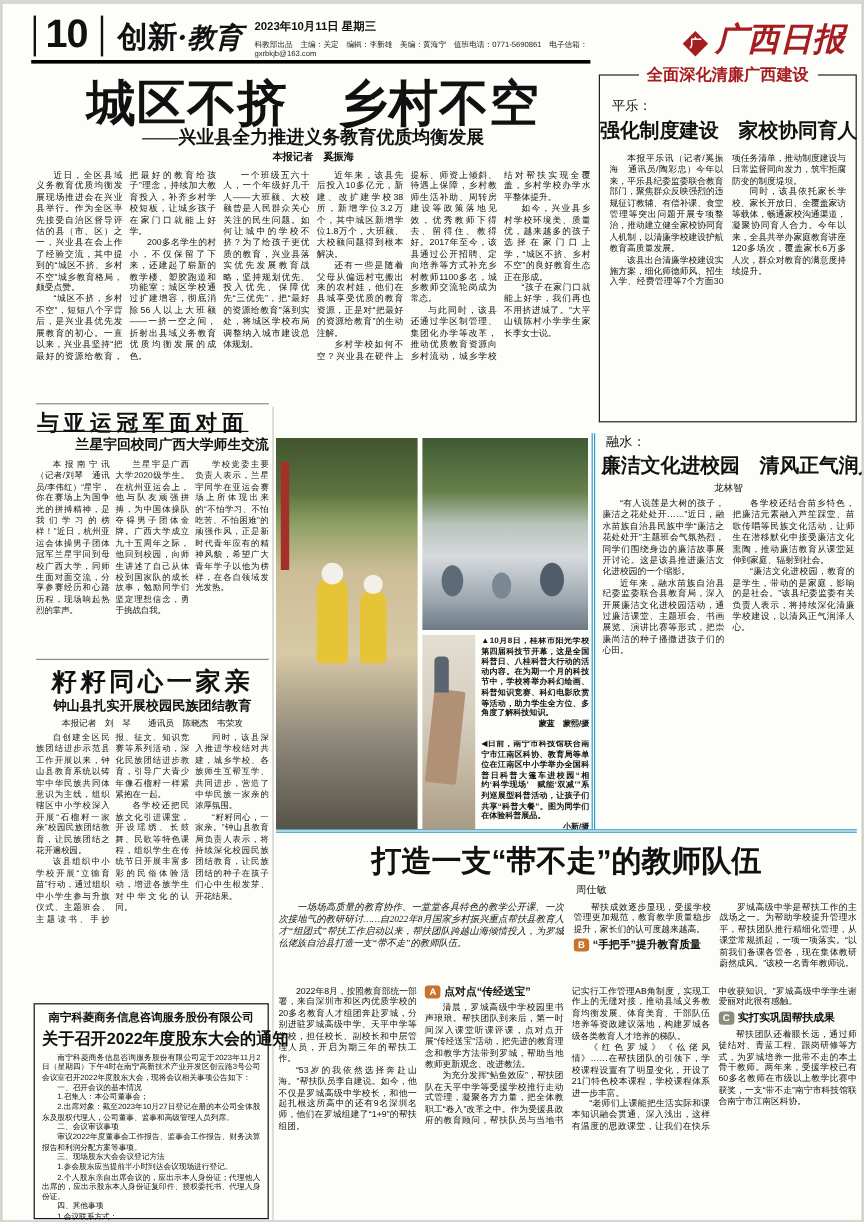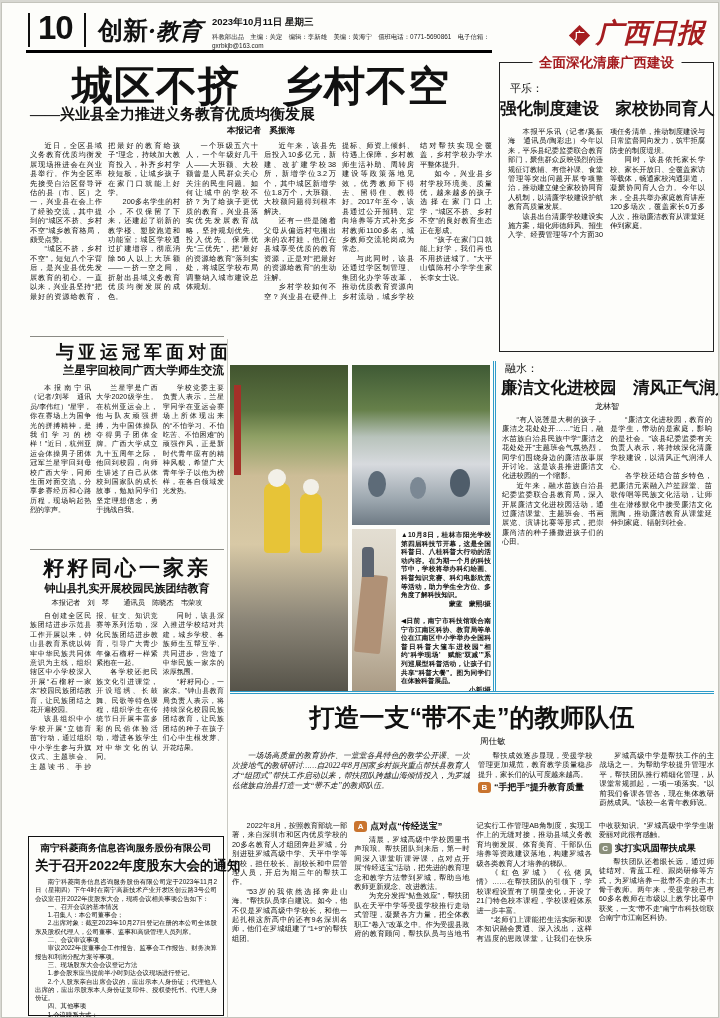--- a/index.html
+++ b/index.html
@@ -20,21 +20,21 @@
   #masthead{color:#a51d20;font-family:"DejaVu Serif",serif;font-weight:900;font-size:27px;
             font-style:italic;white-space:nowrap;}
   .diamond{display:inline-block;width:15px;height:15px;background:#a51d20;transform:rotate(45deg);
            margin-right:9px;position:relative;top:-3px;}
   .diamond span{display:block;transform:rotate(-45deg);color:#fff;font-size:10px;line-height:15px;
            text-align:center;font-style:normal;}
   #header-rule{background:#000;}
   
   #main-title{font-size:41px;font-weight:900;text-align:center;letter-spacing:1px;
               font-family:"Liberation Sans",sans-serif;}
-  #main-subtitle{font-size:15px;font-weight:700;text-align:left;font-family:"Liberation Serif","DejaVu Serif",serif;}
+  #main-subtitle{font-size:15px;font-weight:700;text-align:center;font-family:"Liberation Serif","DejaVu Serif",serif;}
   #main-byline{font-size:8.5px;text-align:center;font-weight:700;}
   .body-cols{font-size:7.3px;line-height:9.4px;overflow:hidden;}
   .c6{column-count:6;column-gap:6px;}
   .c3{column-count:3;column-gap:5px;}
   .c2{column-count:2;column-gap:7px;}
   .c4{column-count:4;column-gap:7px;}
   
   #qinglian-box{border:1.5px solid #222;}
   #qinglian-banner{position:absolute;top:-9px;left:50%;transform:translateX(-50%);background:#fdfdfa;
       padding:0 7px;color:#a51d20;font-size:13.5px;font-weight:900;white-space:nowrap;}
@@ -114,39 +114,39 @@
       <p>“孩子在家门口就能上好学，我们再也不用挤进城了。”大平山镇陈村小学学生家长李女士说。</p>
     </div>
 
   <div class="abs" id="qinglian-box" style="left:497px;top:59px;width:213px;height:288px;">
     <div id="qinglian-banner">全面深化清廉广西建设</div>
     <div class="place-label" style="margin:18px 0 2px 10px;">平乐：</div>
     <div class="box-title">强化制度建设　家校协同育人</div>
     <div class="body-cols c2 jt" style="margin:7px 8px 0;height:208px;">
         <p>本报平乐讯（记者/奚振海　通讯员/陶彩忠）今年以来，平乐县纪委监委联合教育部门，聚焦群众反映强烈的违规征订教辅、有偿补课、食堂管理等突出问题开展专项整治，推动建立健全家校协同育人机制，以清廉学校建设护航教育高质量发展。</p>
         <p>该县出台清廉学校建设实施方案，细化师德师风、招生入学、经费管理等7个方面30项任务清单，推动制度建设与日常监督同向发力，筑牢拒腐防变的制度堤坝。</p>
-        <p>同时，该县依托家长学校、家长开放日、全覆盖家访等载体，畅通家校沟通渠道，凝聚协同育人合力。今年以来，全县共举办家庭教育讲座120多场次，覆盖家长6万多人次，推动廉洁教育从课堂延伸到家庭。</p>
+        <p>同时，该县依托家长学校、家长开放日、全覆盖家访等载体，畅通家校沟通渠道，凝聚协同育人合力。今年以来，全县共举办家庭教育讲座120多场次，覆盖家长6万多人次，群众对教育的满意度持续提升。</p>
       </div>
   </div>
 
   <div class="abs blue-v" style="left:491px;top:358px;height:330px;"></div>
   <div class="abs blue-h" style="left:228px;top:688px;width:484px;"></div>
 
   <div class="abs place-label" style="left:503px;top:358px;">融水：</div>
   <div class="abs box-title" style="left:499px;top:374px;width:212px;">廉洁文化进校园　清风正气润人心</div>
   <div class="abs small-byline" style="left:499px;top:398px;width:212px;">龙林智</div>
   <div class="abs body-cols c2 jt" style="left:500px;top:412px;width:210px;height:272px;">
       <p>“有人说莲是大树的孩子，廉洁之花处处开……”近日，融水苗族自治县民族中学“廉洁之花处处开”主题班会气氛热烈，同学们围绕身边的廉洁故事展开讨论。这是该县推进廉洁文化进校园的一个缩影。</p>
       <p>近年来，融水苗族自治县纪委监委联合县教育局，深入开展廉洁文化进校园活动，通过廉洁课堂、主题班会、书画展览、演讲比赛等形式，把崇廉尚洁的种子播撒进孩子们的心田。</p>
+      <p>各学校还结合苗乡特色，把廉洁元素融入芦笙踩堂、苗歌传唱等民族文化活动，让师生在潜移默化中接受廉洁文化熏陶，推动廉洁教育从课堂延伸到家庭、辐射到社会。</p>
       <p>“廉洁文化进校园，教育的是学生，带动的是家庭，影响的是社会。”该县纪委监委有关负责人表示，将持续深化清廉学校建设，以清风正气润泽人心。</p>
-      <p>各学校还结合苗乡特色，把廉洁元素融入芦笙踩堂、苗歌传唱等民族文化活动，让师生在潜移默化中接受廉洁文化熏陶，推动廉洁教育从课堂延伸到家庭、辐射到社会。</p>
     </div>
 
   <div class="abs hdiv" style="left:28px;top:333px;width:194px;"></div>
-  <div class="abs sec-title" id="lan-title" style="left:45px;top:337px;width:194px;">与亚运冠军面对面</div>
+  <div class="abs sec-title" id="lan-title" style="left:20px;top:337px;width:194px;text-decoration:underline;">与亚运冠军面对面</div>
   <div class="abs" id="lan-sub" style="left:28px;top:360px;width:194px;text-align:right;">兰星宇回校同广西大学师生交流</div>
   <div class="abs body-cols c3 jt" style="left:28px;top:380px;width:194px;height:162px;font-size:7px;">
       <p>本报南宁讯（记者/刘琴　通讯员/李伟红）“星宇，你在赛场上为国争光的拼搏精神，是我们学习的榜样！”近日，杭州亚运会体操男子团体冠军兰星宇回到母校广西大学，同师生面对面交流，分享参赛经历和心路历程，现场响起热烈的掌声。</p>
       <p>兰星宇是广西大学2020级学生。在杭州亚运会上，他与队友顽强拼搏，为中国体操队夺得男子团体金牌。广西大学成立九十五周年之际，他回到校园，向师生讲述了自己从体校到国家队的成长故事，勉励同学们坚定理想信念，勇于挑战自我。</p>
       <p>学校党委主要负责人表示，兰星宇同学在亚运会赛场上所体现出来的“不怕学习、不怕吃苦、不怕困难”的顽强作风，正是新时代青年应有的精神风貌，希望广大青年学子以他为榜样，在各自领域发光发热。</p>
     </div>
 
   <div class="abs hdiv" style="left:28px;top:546px;width:194px;"></div>
   <div class="abs sec-title" id="zizi-title" style="left:28px;top:551px;width:194px;">籽籽同心一家亲</div>
   <div class="abs" id="zizi-sub" style="left:28px;top:578px;width:194px;">钟山县扎实开展校园民族团结教育</div>

